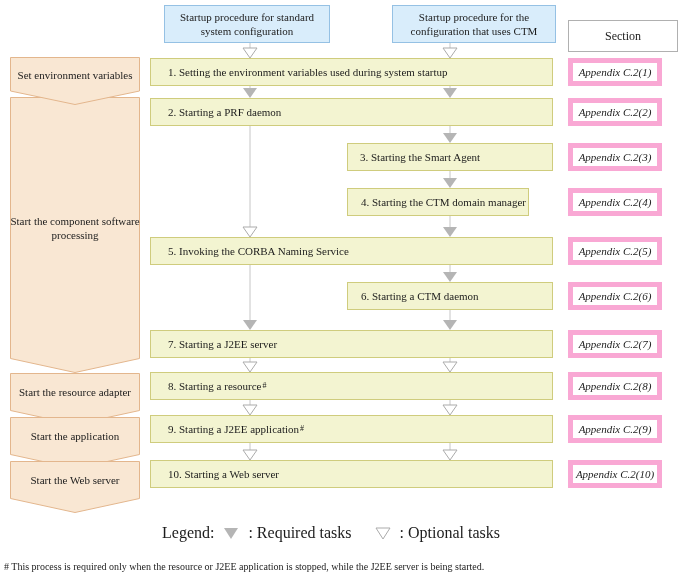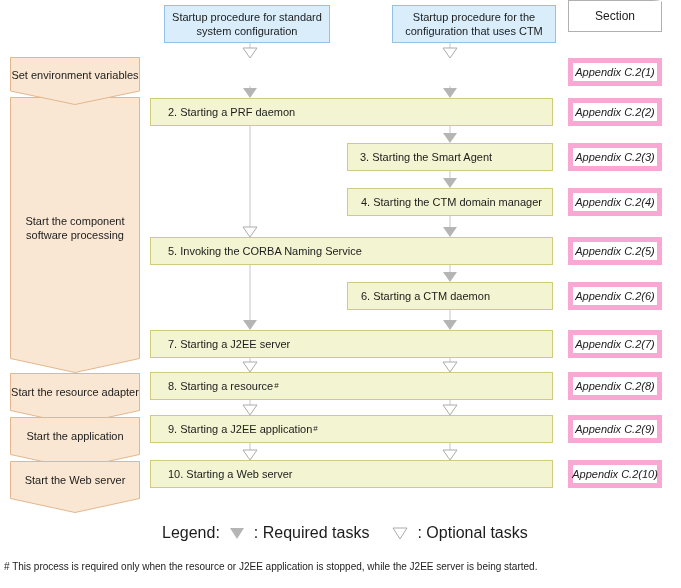--- a/index.html
+++ b/index.html
@@ -1,18 +1,18 @@
 <!DOCTYPE html>
 <html><head>
 <meta charset="utf-8">
 <style>
   html,body{margin:0;padding:0;background:#ffffff;}
   #canvas{
     position:relative;width:681px;height:588px;background:#ffffff;
-    font-family:Liberation Sans, sans-serif;color:#1c1c1c;overflow:hidden;border-radius:28px;
+    font-family:Liberation Serif, serif;color:#1c1c1c;overflow:hidden;border-radius:28px;
   }
   .hdr{
     position:absolute;background:#d9edfb;border:1px solid #95c1e4;
     display:flex;align-items:center;justify-content:center;text-align:center;
     font-size:11px;line-height:14px;padding:2px 6px;box-sizing:border-box;
   }
   .section-hdr{
     position:absolute;background:#ffffff;border:1px solid #b0b0b0;
     display:flex;align-items:center;justify-content:center;
     font-size:12px;box-sizing:border-box;
@@ -106,21 +106,21 @@
         <polygon class="opt" points="443,450 457,450 450,460"></polygon>
     </g>
   </svg>
 
   <div class="hdr" style="left:164px;top:5px;width:166px;height:38px;">
     <span>Startup procedure for standard system configuration</span>
   </div>
   <div class="hdr" style="left:392px;top:5px;width:164px;height:38px;">
     <span>Startup procedure for the configuration that uses CTM</span>
   </div>
-  <div class="section-hdr" style="left:568px;top:0;width:94px;height:32px;">
+  <div class="section-hdr" style="left:568px;top:20px;width:110px;height:32px;">
     <span>Section</span>
   </div>
 
   <div class="phase" style="top:97px;height:276px;">
     <svg width="130" height="276">
       <polygon points="0.5,0.5 129.5,0.5 129.5,261.5 65,275.5 0.5,261.5" fill="#f9e7d3" stroke="#e3b68d"></polygon>
     </svg>
     <div class="ptxt" style="height:262px;">Start the component software processing</div>
   </div>
 
@@ -145,27 +145,30 @@
     <div class="ptxt" style="height:38px;">Start the application</div>
   </div>
 
   <div class="phase" style="top:461px;height:52px;">
     <svg width="130" height="52">
       <polygon points="0.5,0.5 129.5,0.5 129.5,37.5 65,51.5 0.5,37.5" fill="#f9e7d3" stroke="#e3b68d"></polygon>
     </svg>
     <div class="ptxt" style="height:38px;">Start the Web server</div>
   </div>
 
+  <div class="step" style="left:150px;top:58px;width:403px;">
+    <span>1. Setting the environment variables used during system startup</span>
+  </div>
   <div class="step" style="left:150px;top:98px;width:403px;">
     <span>2. Starting a PRF daemon</span>
   </div>
   <div class="step" style="left:347px;top:143px;width:206px;padding-left:12px;">
     <span>3. Starting the Smart Agent</span>
   </div>
-  <div class="step" style="left:347px;top:188px;width:206px;padding-left:13px;">
+  <div class="step" style="left:347px;top:188px;width:182px;padding-left:13px;">
     <span>4. Starting the CTM domain manager</span>
   </div>
   <div class="step" style="left:150px;top:237px;width:403px;">
     <span>5. Invoking the CORBA Naming Service</span>
   </div>
   <div class="step" style="left:347px;top:282px;width:206px;padding-left:13px;">
     <span>6. Starting a CTM daemon</span>
   </div>
   <div class="step" style="left:150px;top:330px;width:403px;">
     <span>7. Starting a J2EE server</span>

